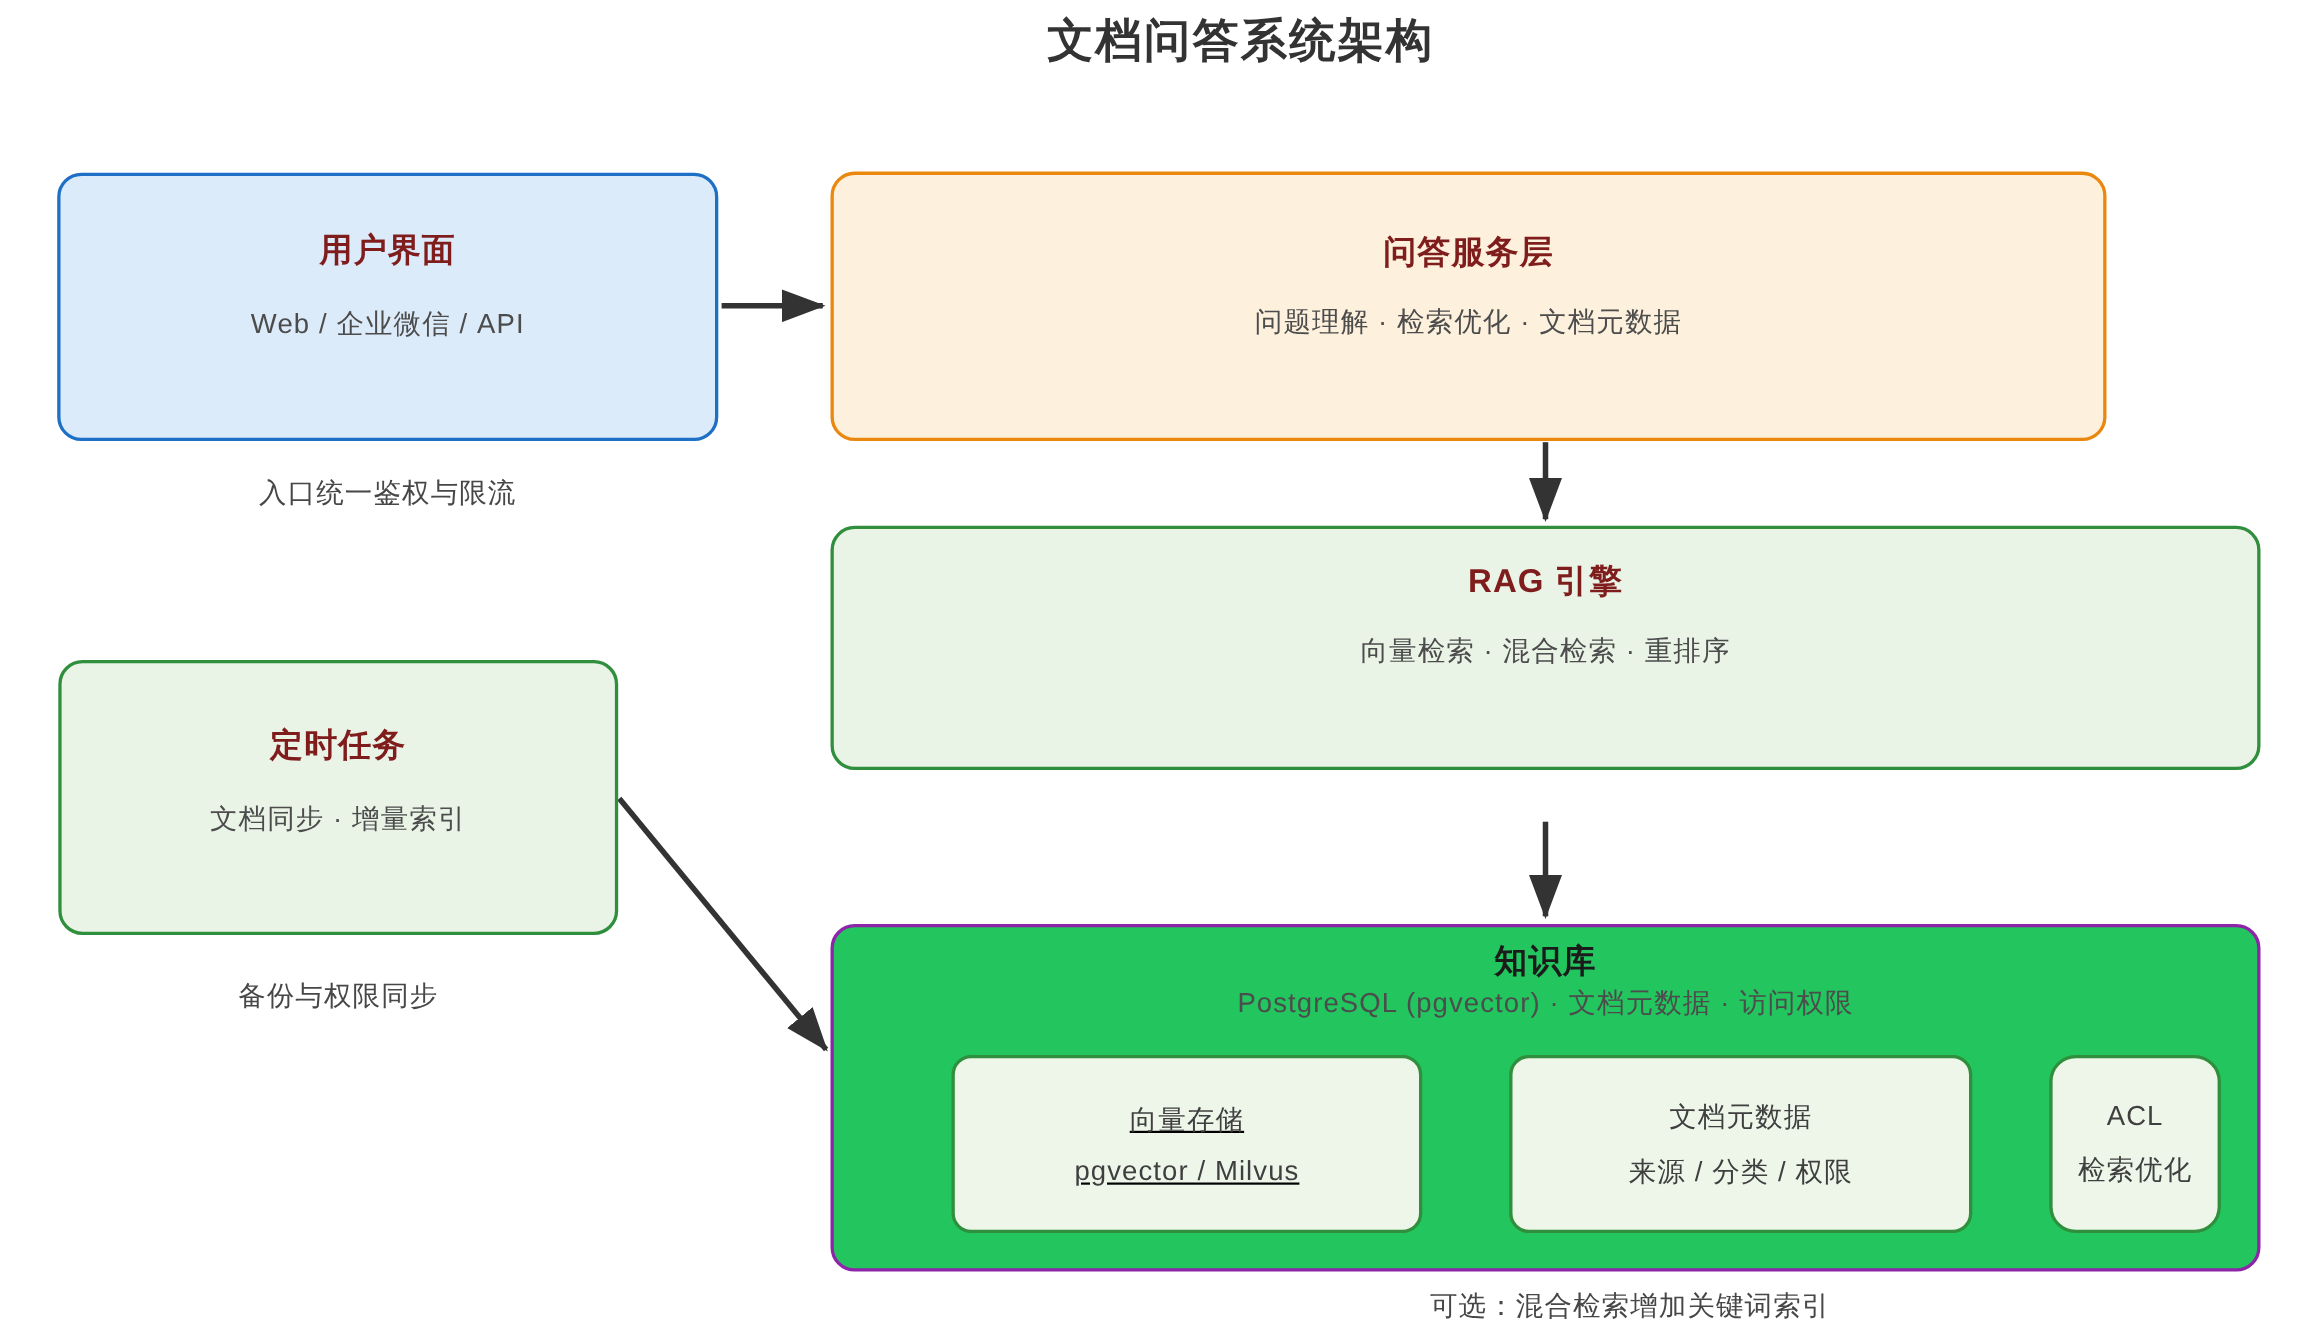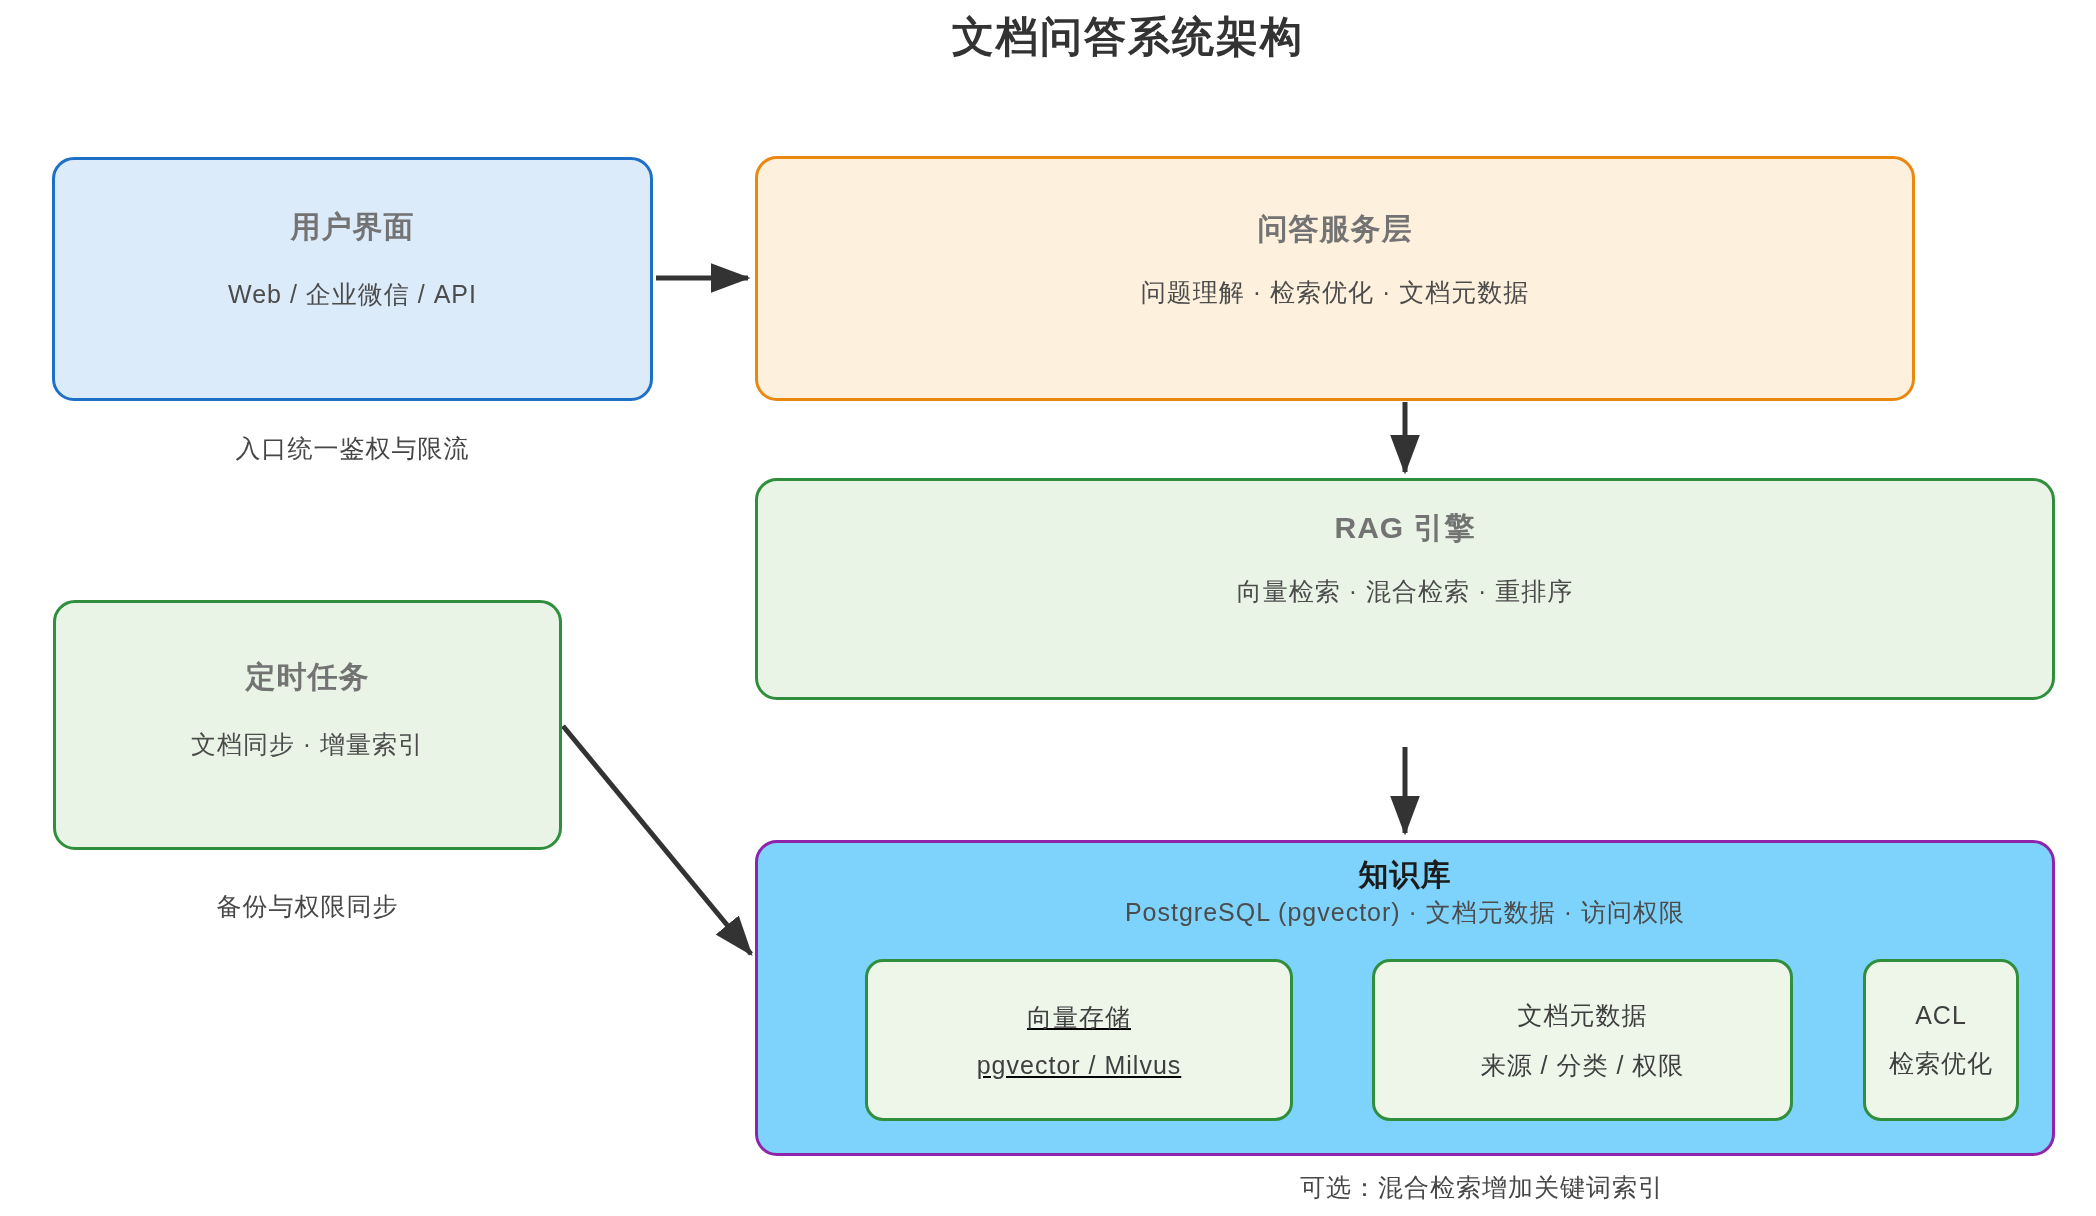--- a/index.html
+++ b/index.html
@@ -37,21 +37,21 @@
     display: flex;
     flex-direction: column;
     align-items: center;
     justify-content: center;
     border-radius: 22px;
     border: 3px solid;
   }
   .node .node-title {
     font-size: 30px;
     font-weight: bold;
-    color: #737373;
+    color: #7f1d1d;
     letter-spacing: 1px;
     text-align: center;
   }
   .node .node-sub {
     font-size: 25px;
     color: #4c4c4c;
     letter-spacing: 1px;
   }
 
   .node-ui {
@@ -71,21 +71,21 @@
   }
   .node-cron {
     left: 53px; top: 600px; width: 509px; height: 250px;
     background: #e9f3e6; border-color: #2f8f3c;
     gap: 30px; padding-bottom: 32px;
   }
 
   .node-kb {
     position: absolute;
     left: 755px; top: 840px; width: 1300px; height: 316px;
-    background: #7dd3fc;
+    background: #22c55e;
     border: 3px solid #8e24aa;
     border-radius: 22px;
   }
   .kb-title {
     margin-top: 14px;
     text-align: center;
     font-size: 30px;
     font-weight: bold;
     color: #1b1b1b;
     line-height: 36px;
@@ -112,21 +112,21 @@
     justify-content: center;
     gap: 17px;
   }
   .kb-child .child-line {
     font-size: 25px;
     color: #3f3f3f;
     letter-spacing: 1px;
   }
   .kb-child-1 { left: 107px; width: 428px; text-decoration: underline; }
   .kb-child-2 { left: 614px; width: 421px; }
-  .kb-child-3 { left: 1105px; width: 156px; }
+  .kb-child-3 { left: 1105px; width: 156px; border-radius: 24px; }
 
   .caption {
     position: absolute;
     text-align: center;
     font-size: 25px;
     color: #474747;
     line-height: 36px;
     letter-spacing: 1px;
   }
   .caption-ui   { left: 52px;   top: 430px;  width: 601px; }

